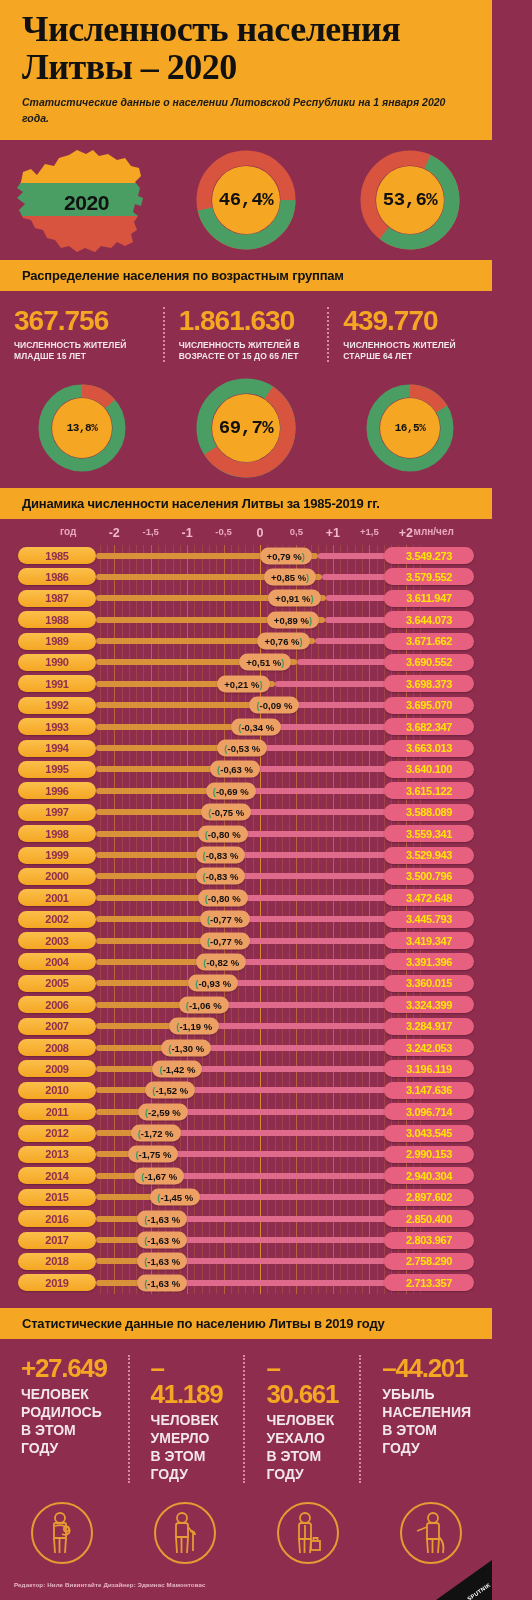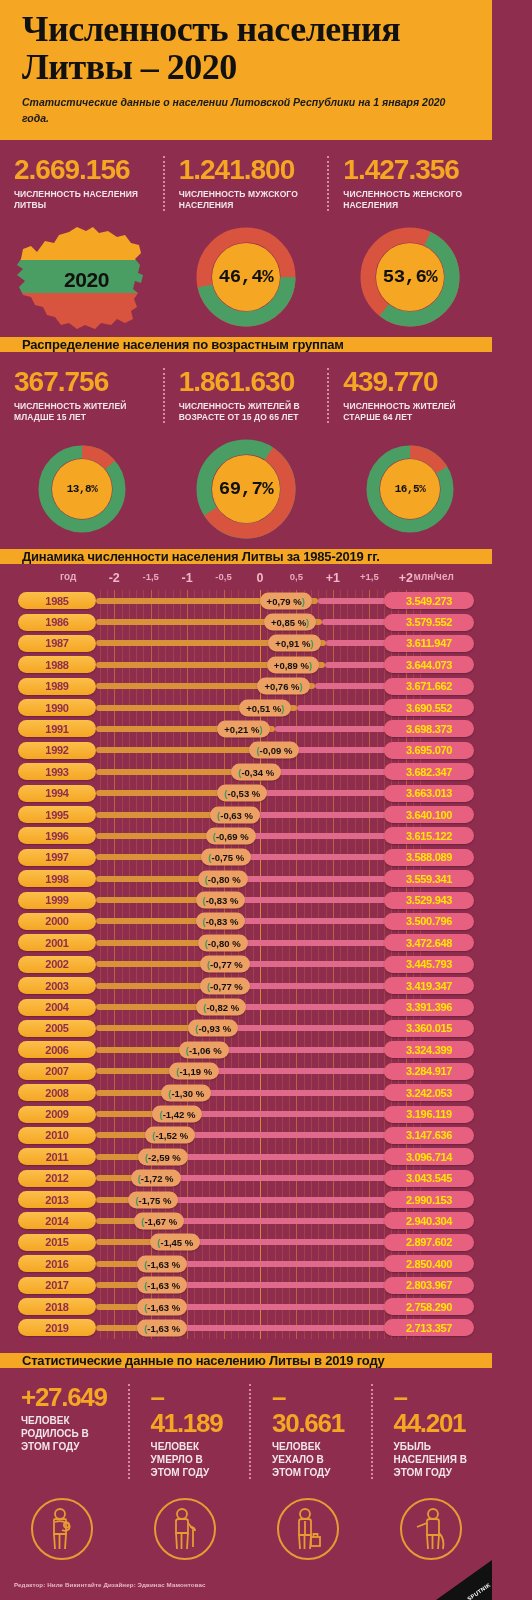--- a/index.html
+++ b/index.html
@@ -57,21 +57,21 @@
   .donut .ctr {
     position:absolute; inset:0; display:flex; align-items:center; justify-content:center;
     font-weight:700; font-size:19px; color:#111; letter-spacing:-0.5px;
   }
   .donut-sm { width:92px; height:92px; }
   .donut-sm .ctr { font-size:11px; }
 
   
   .section-bar {
     background:#f5a623; color:#111; font-weight:700;
-    font-size:13px; padding:0 22px; letter-spacing:-0.2px;
+    font-size:13px; padding:8px 22px; letter-spacing:-0.2px;
   }
 
   
   .chart { position:relative; padding:4px 18px 14px 18px; }
   .axis-head { position:relative; height:22px; }
   .axis-head .lbl {
     position:absolute; top:3px; font-size:9.5px; font-weight:700;
     color:#e8a9bd; transform:translateX(-50%);
   }
   .axis-head .lbl.big { font-size:12.5px; color:#f0b8c8; }
@@ -123,21 +123,21 @@
   }
 
   
   .stats { display:flex; padding:16px 0 4px 0; }
   .stat-col { flex:1; padding:0 21px; position:relative; }
   .stat-col + .stat-col { border-left:2px dotted #d98aa5; }
   .stat-num {
     font-weight:700; font-size:26px; color:#f5a623; letter-spacing:-1.3px; line-height:1;
   }
   .stat-label {
-    margin-top:4px; font-size:10px; font-weight:700; color:#f2e6ea;
+    margin-top:4px; font-size:14px; font-weight:700; color:#f2e6ea;
     line-height:1.3; text-transform:uppercase;
   }
   .icon-row { display:flex; height:92px; align-items:center; }
   .icon-cell { flex:1; display:flex; align-items:center; justify-content:center; }
   .icon-circle {
     width:62px; height:62px; border-radius:50%;
     border:2px solid #e89a33; display:flex; align-items:center; justify-content:center;
   }
 
   .footer-credit {
@@ -160,34 +160,20 @@
 </head>
 <body>
 
 <div class="page">
 
   <div class="header">
     <h1>Численность населения Литвы – 2020</h1>
     <div class="subtitle">Статистические данные о населении Литовской Республики на 1 января 2020 года.</div>
   </div>
 
-  <div class="summary">
-    <div class="sum-col">
-      <div class="big-num">2.669.156</div>
-      <div class="sum-label">ЧИСЛЕННОСТЬ НАСЕЛЕНИЯ ЛИТВЫ</div>
-    </div>
-    <div class="sum-col">
-      <div class="big-num">1.241.800</div>
-      <div class="sum-label">ЧИСЛЕННОСТЬ МУЖСКОГО НАСЕЛЕНИЯ</div>
-    </div>
-    <div class="sum-col">
-      <div class="big-num">1.427.356</div>
-      <div class="sum-label">ЧИСЛЕННОСТЬ ЖЕНСКОГО НАСЕЛЕНИЯ</div>
-    </div>
-  </div>
 
   <div class="viz-row">
     <div class="viz-cell">
       <div class="map-wrap">
         <svg width="150" height="115" viewBox="0 0 150 115" aria-hidden="true">
           <defs>
             <clipPath id="mapclip">
               <path d="M14,40 L16,30 L24,27 L30,33 L38,22 L47,24 L52,16 L62,13 L70,8 L79,12 L86,8 L92,14 L101,12 L110,18 L118,16 L124,24 L132,26 L134,34 L128,40 L133,46 L131,54 L136,56 L134,64 L128,62 L126,70 L131,74 L127,80 L130,88 L124,92 L126,100 L118,104 L110,100 L104,106 L94,104 L88,110 L78,106 L70,110 L62,104 L54,106 L48,98 L40,96 L36,88 L28,86 L24,78 L16,76 L12,68 L18,62 L10,56 L16,50 L10,46 Z"></path>
             </clipPath>
           </defs>

